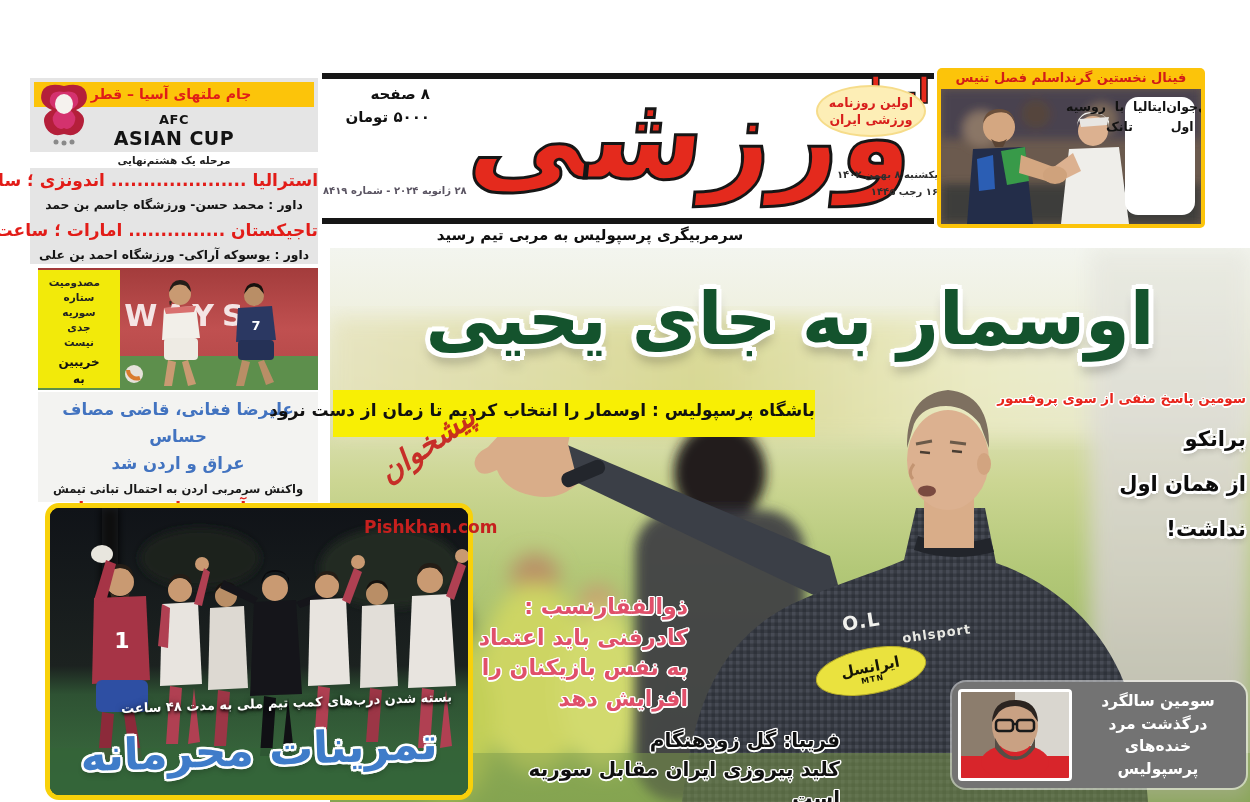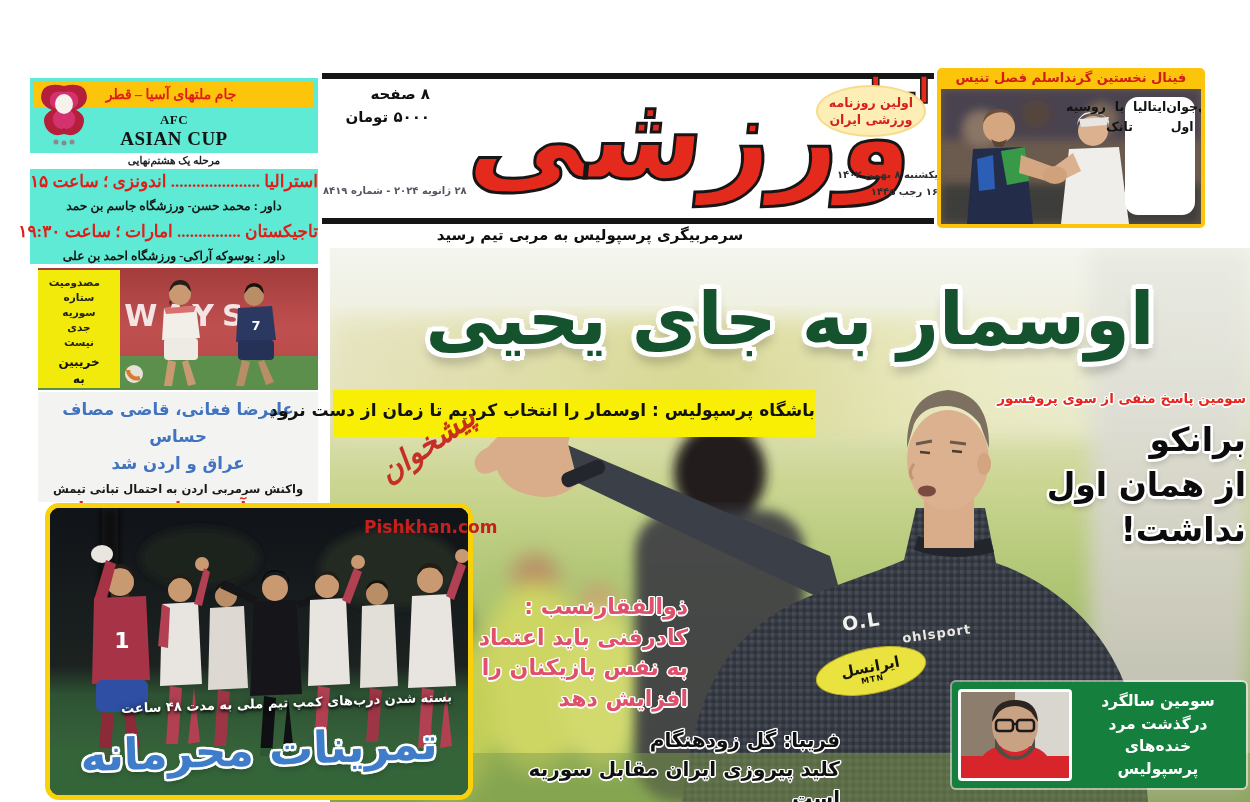--- a/index.html
+++ b/index.html
@@ -22,48 +22,48 @@
   .issue{font-size:10px;color:#5a5462;font-weight:700;}
   .logo-top{font-weight:800;font-size:36px;color:#e42a1d;-webkit-text-stroke:1.5px #161616;}
   .logo-main{font-weight:800;font-size:118px;line-height:150px;color:#e42a1d;
              -webkit-text-stroke:3px #161616;transform:skewX(-6deg);letter-spacing:2px;}
   .badge{background:#fdeeb6;border:2px solid #f6dc8a;border-radius:50%;
          display:flex;flex-direction:column;justify-content:center;}
   .badge span{color:#d81f1c;font-weight:800;font-size:12.5px;line-height:17px;text-align:center;}
   .dates{font-size:10px;line-height:17px;color:#2e2e2e;font-weight:700;}
   .mkicker{font-size:15px;font-weight:800;color:#0e0e0e;}
   
-  .afcbox{background:#5eead4;font-family:Liberation Serif, serif;}
+  .afcbox{background:#e5e5e5;}
   .afcbanner{background:#fcc40a;height:25px;line-height:25px;color:#e01d18;font-weight:800;font-size:14px;}
   .afcword{color:#141414;font-weight:800;}
   .stage{background:#fff;font-size:10.5px;line-height:16px;color:#222;font-weight:700;}
   .fxred{color:#e21c18;font-weight:800;font-size:17px;line-height:25px;}
   .fxblk{color:#141414;font-weight:800;font-size:12.3px;line-height:25px;}
   
   .sticker{background:#f2ea0a;padding:5px 20px;}
   .stk-l{font-size:10.5px;line-height:15px;font-weight:700;color:#222;text-align:center;}
   .stk-b{font-size:12px;line-height:16.5px;font-weight:800;color:#111;text-align:center;}
   .bluehead{color:#4273c0;font-weight:800;font-size:16.5px;line-height:27px;}
   .lkick{font-size:11.5px;font-weight:700;color:#191919;}
   .lred{font-size:17.5px;font-weight:800;color:#e0231e;}
   
   .bighead{font-weight:700;font-size:72px;line-height:138px;color:#14532d;}
   .ybar{background:#f8ef04;color:#111;font-weight:800;font-size:17px;line-height:41px;}
   .rkick{color:#e8251c;font-weight:800;font-size:13.5px;}
-  .branko{color:#0c0c0c;font-weight:800;font-size:33px;line-height:45px;}
+  .branko{color:#0c0c0c;font-weight:800;font-size:21px;line-height:45px;}
   .zolfa{color:#e0506a;font-weight:800;font-size:22px;line-height:30.5px;}
   .fariba{color:#101010;font-weight:800;font-size:20px;line-height:29px;}
   .jersey-ol{color:#f2f2ee;font-weight:800;font-size:19px;letter-spacing:1px;}
   .jersey-br{color:#e8e8e2;font-weight:700;font-size:13px;letter-spacing:1px;}
   .irancell{background:#eae23e;border-radius:50%;border:1px solid #b8ae2a;
             display:flex;flex-direction:column;align-items:center;justify-content:center;}
   .irancell .ir{font-size:15px;font-weight:800;color:#151505;line-height:16px;}
   .irancell .mtn{font-size:8px;font-weight:800;color:#151505;line-height:9px;letter-spacing:1px;}
   
-  .memo{background:#15803d;border-radius:4px;box-shadow:0 0 0 2px rgba(255,255,255,.5);}
+  .memo{background:#737373;border-radius:14px;box-shadow:0 0 0 2px rgba(255,255,255,.5);}
   .memo-txt{color:#fff;font-weight:800;font-size:15.5px;line-height:22.5px;}
   .memo-photo{border:3px solid #fff;border-radius:4px;overflow:hidden;background:#cfc8bd;}
   
   .tennisbox{background:#fcc40a;border-radius:5px;}
   .tennis-title{color:#d21c18;font-weight:800;font-size:13px;line-height:20px;}
   .tennis-cap{background:#fff;border-radius:13px;color:#131313;font-weight:800;
               font-size:12.5px;line-height:19.5px;display:flex;justify-content:center;}
   
   .training{border:5px solid #f8d10a;border-radius:14px;overflow:hidden;background:#14171b;}
   .tcap{color:#fff;font-weight:800;font-size:13px;}

